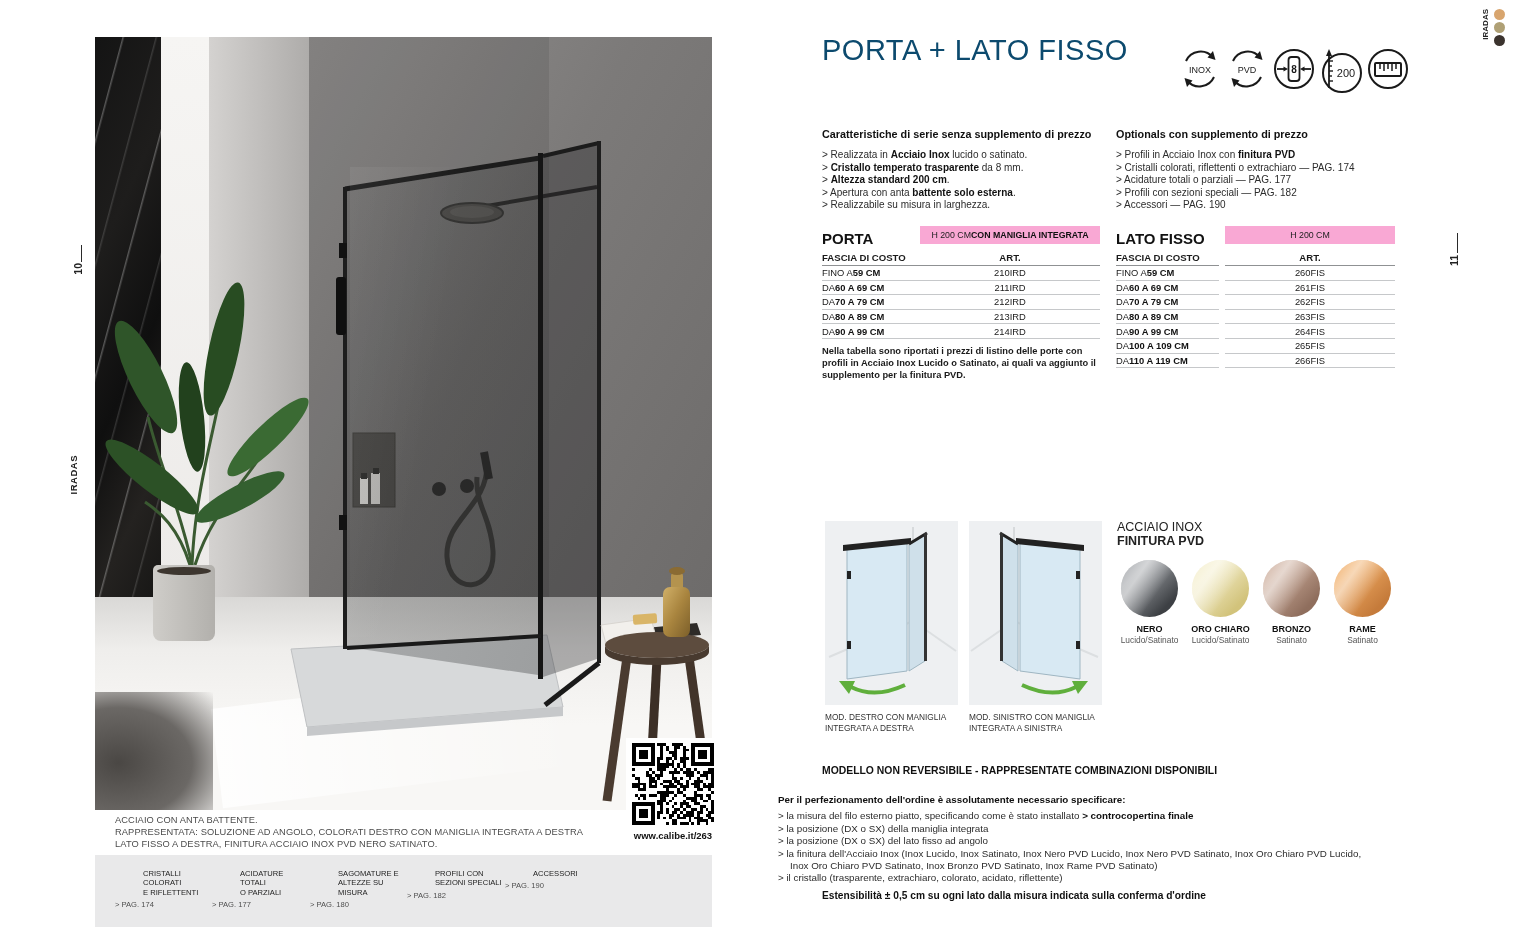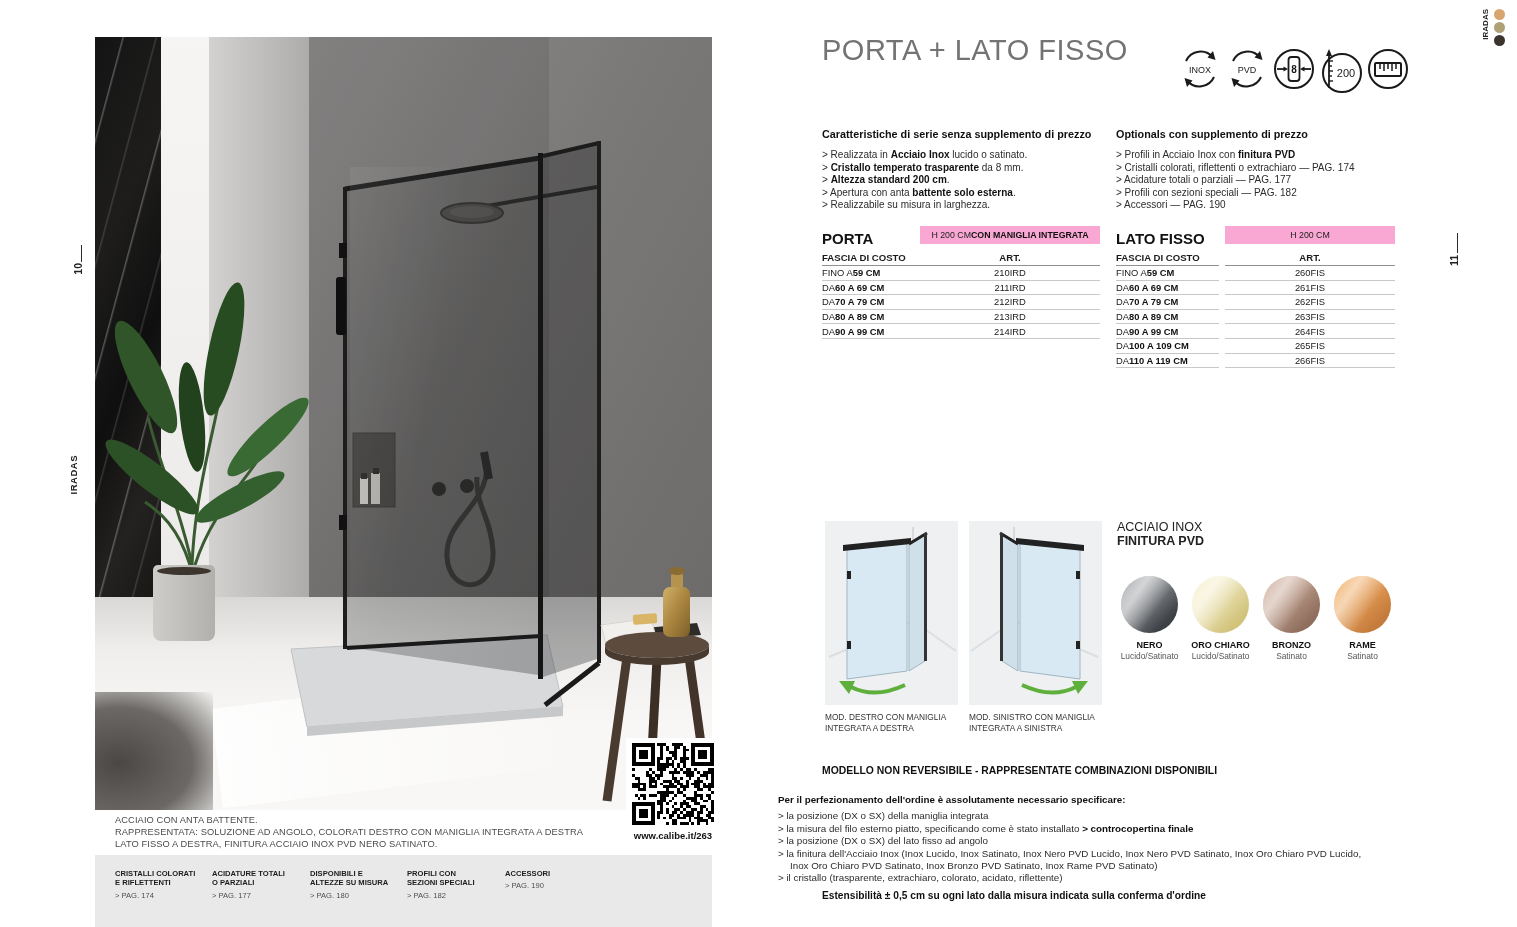--- a/index.html
+++ b/index.html
@@ -34,28 +34,28 @@
   .pot { left:58px; top:528px; width:62px; height:76px; background:linear-gradient(to right,#cfcdc9,#b2b0ac); border-radius:5px 5px 8px 8px; }
   .pot:before { content:""; position:absolute; left:4px; top:2px; width:54px; height:8px; border-radius:50%; background:#3d362f; }
   #qrbox { left:626px; top:738px; width:94px; height:112px; background:#fff; }
   #qrbox svg { position:absolute; left:6px; top:5px; }
   .qr-caption { position:absolute; left:0; top:92px; width:94px; text-align:center; font-size:9.5px; font-weight:bold; color:#111; }
   .photo-caption { left:115px; top:814px; width:540px; font-size:9.3px; line-height:12.2px; color:#4b4b4b; letter-spacing:.1px; }
 
   
   #featurebar { left:95px; top:855px; width:617px; height:72px; background:#e9e9ea; }
   .feat { position:absolute; top:14px; width:95px; }
-  .feat .t { font-size:7.6px; font-weight:bold; line-height:9.4px; color:#1c1c1c; }
+  .feat .t { font-size:7.6px; font-weight:normal; line-height:9.4px; color:#1c1c1c;margin-left:28px; }
   .feat .p { font-size:7.6px; color:#4f4f4f; margin-top:3px; }
 
   
   #rtitle { left:822px; top:36px; width:360px; }
   .title-main { font-size:35px; font-weight:bold; letter-spacing:-1px; color:#141414; display:inline; }
   .title-sub { font-size:16.5px; font-weight:500; color:#2a2a2a; margin-left:10px; letter-spacing:.2px; }
-  .title-2 { font-size:29px; color:#737373; letter-spacing:.5px; margin-top:-2px; font-weight:400; }
+  .title-2 { font-size:29px; color:#0c4a6e; letter-spacing:.5px; margin-top:-2px; font-weight:400; }
   #icons { left:1179px; top:48px; display:flex; gap:5px; }
   #icons svg { display:block; }
 
   
   .colhead { font-size:10.8px; font-weight:bold; color:#111; }
   .blist { margin-top:9px; font-size:10px; line-height:12.6px; color:#2c2c2c; }
   .blist div { white-space:nowrap; }
   .b { font-weight:bold; color:#111; }
 
   
@@ -71,21 +71,21 @@
   .tnote { position:absolute; left:822px; top:346px; width:280px; font-size:9.3px; font-weight:bold; line-height:11.8px; color:#1b1b1b; }
 
   
   .diag { position:absolute; width:133px; height:184px; background:#eef0f2; }
   .diag svg { display:block; }
   .diag-cap { position:absolute; width:140px; font-size:8.3px; line-height:10.6px; color:#333; }
 
   
   #finhead { left:1117px; top:520px; font-size:12.5px; line-height:14px; color:#222; }
   #finhead .l2 { font-weight:bold; }
-  #swatches { left:1114px; top:576px; width:284px; display:flex; }
+  #swatches { left:1114px; top:560px; width:284px; display:flex; }
   .swc { width:71px; text-align:center; }
   .swatch { width:57px; height:57px; border-radius:50%; margin:0 auto; position:relative; overflow:hidden; }
   .swatch:after { content:""; position:absolute; left:-30%; top:-30%; width:90%; height:160%; transform:rotate(35deg);
     background:linear-gradient(to right, rgba(255,255,255,0), rgba(255,255,255,.55) 50%, rgba(255,255,255,0)); }
   .swc .n { font-size:9px; font-weight:bold; margin-top:7px; color:#111; }
   .swc .s { font-size:8.4px; color:#555; margin-top:1px; }
 
   
   #modelnote { left:822px; top:765px; font-size:10.4px; font-weight:bold; color:#111; }
   #orderblock { left:778px; top:794px; width:585px; font-size:9.8px; line-height:12.4px; color:#2c2c2c; }
@@ -522,21 +522,21 @@
   <div id="featurebar" class="abs">
     <div class="feat" style="left:20px;">
       <div class="t"><span>CRISTALLI COLORATI</span><br><span>E RIFLETTENTI</span></div>
       <div class="p">&gt; PAG. 174</div>
     </div>
     <div class="feat" style="left:117px;">
       <div class="t"><span>ACIDATURE TOTALI</span><br><span>O PARZIALI</span></div>
       <div class="p">&gt; PAG. 177</div>
     </div>
     <div class="feat" style="left:215px;">
-      <div class="t"><span>DISPONIBILI E</span><br><span>ALTEZZE SU MISURA</span></div>
+      <div class="t"><span>SAGOMATURE E</span><br><span>ALTEZZE SU MISURA</span></div>
       <div class="p">&gt; PAG. 180</div>
     </div>
     <div class="feat" style="left:312px;">
       <div class="t"><span>PROFILI CON</span><br><span>SEZIONI SPECIALI</span></div>
       <div class="p">&gt; PAG. 182</div>
     </div>
     <div class="feat" style="left:410px;">
       <div class="t"><span>ACCESSORI</span><br><span></span></div>
       <div class="p">&gt; PAG. 190</div>
     </div>
@@ -658,20 +658,21 @@
         <div class="c2" style="width:180px;">213IRD</div>
       </div>
     <div class="trow">
         <div class="c1" style="width:98px;">
           <span>DA </span>
           <span class="b">90 A 99 CM</span>
         </div>
         <div class="c2" style="width:180px;">214IRD</div>
       </div>
   </div>
+  <div class="tnote">Nella tabella sono riportati i prezzi di listino delle porte con profili in Acciaio Inox Lucido o Satinato, ai quali va aggiunto il supplemento per la finitura PVD.</div>
 
   <div class="ptable" style="left:1116px; top:226px; width:279px;">
     <div class="tt-row">
       <div class="tbl-title">LATO FISSO</div>
       <div class="graybox" style="left:109px; width:170px;">H 200 CM</div>
     </div>
     <div class="thead">
       <div class="c1" style="width:103px;">FASCIA DI COSTO</div>
       <div class="c2" style="width:170px; margin-left:6px;">ART.</div>
     </div>
@@ -790,21 +791,21 @@
     <div class="swc">
       <div class="swatch" style="background-image: linear-gradient(135deg, rgb(240, 171, 99) 25%, rgb(197, 123, 59) 80%);"></div>
       <div class="n">RAME</div>
       <div class="s">Satinato</div>
     </div>
   </div>
 
   <div id="modelnote" class="abs">MODELLO NON REVERSIBILE - RAPPRESENTATE COMBINAZIONI DISPONIBILI</div>
   <div id="orderblock" class="abs">
     <div class="h">Per il perfezionamento dell'ordine è assolutamente necessario specificare:</div>
+    <div class="oitem"><span>&gt; la misura del filo esterno piatto, specificando come è stato installato </span><span class="b">&gt; controcopertina finale</span><span></span></div>
     <div class="oitem"><span>&gt; la posizione (DX o SX) della maniglia integrata</span><span class="b"></span></div>
-    <div class="oitem"><span>&gt; la misura del filo esterno piatto, specificando come è stato installato </span><span class="b">&gt; controcopertina finale</span><span></span></div>
     <div class="oitem"><span>&gt; la posizione (DX o SX) del lato fisso ad angolo</span><span class="b"></span></div>
     <div class="oitem"><span>&gt; la finitura dell'Acciaio Inox (Inox Lucido, Inox Satinato, Inox Nero PVD Lucido, Inox Nero PVD Satinato, Inox Oro Chiaro PVD Lucido, Inox Oro Chiaro PVD Satinato, Inox Bronzo PVD Satinato, Inox Rame PVD Satinato)</span><span class="b"></span></div>
     <div class="oitem"><span>&gt; il cristallo (trasparente, extrachiaro, colorato, acidato, riflettente)</span><span class="b"></span></div>
   </div>
   <div id="orderfoot" class="abs">Estensibilità ± 0,5 cm su ogni lato dalla misura indicata sulla conferma d'ordine</div>
 
 </div>
 
 </body></html>

